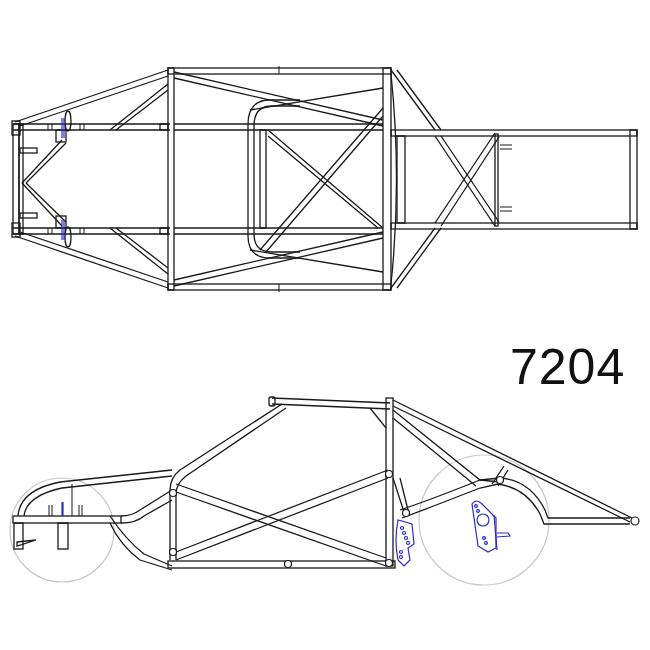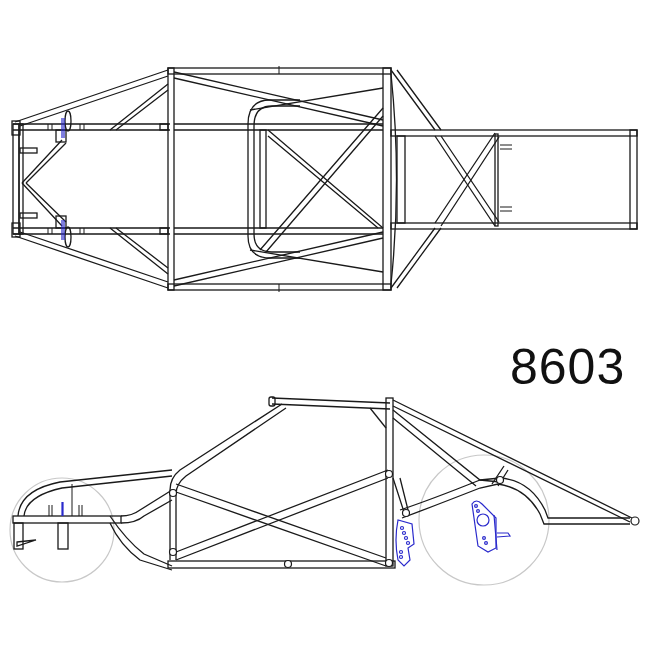--- a/index.html
+++ b/index.html
@@ -8,21 +8,21 @@
   .tube { fill:none; stroke:#1a1a1a; stroke-width:1.3; }
   .thin { fill:none; stroke:#1a1a1a; stroke-width:1; }
   .wheel { fill:none; stroke:#c8c8c8; stroke-width:1.2; }
   .blue { fill:none; stroke:#2a2acc; stroke-width:1.2; }
   .node { fill:#ffffff; stroke:#1a1a1a; stroke-width:1.2; }
   .label { position:absolute; left:510px; top:338px; font-size:50px; color:#111; letter-spacing:1px; }
 </style>
 </head>
 <body>
 
-<div class="label">8603</div>
+<div class="label">7204</div>
 
 <svg width="650" height="650" viewBox="0 0 650 650">
   <g>
 
     <rect class="tube" x="13" y="124" width="6" height="110"></rect>
     <rect class="tube" x="19" y="124" width="4" height="110"></rect>
 
     <path class="tube" d="M13 124 L170 124 M13 130 L170 130"></path>
     <path class="tube" d="M13 228 L170 228 M13 234 L170 234"></path>
 

